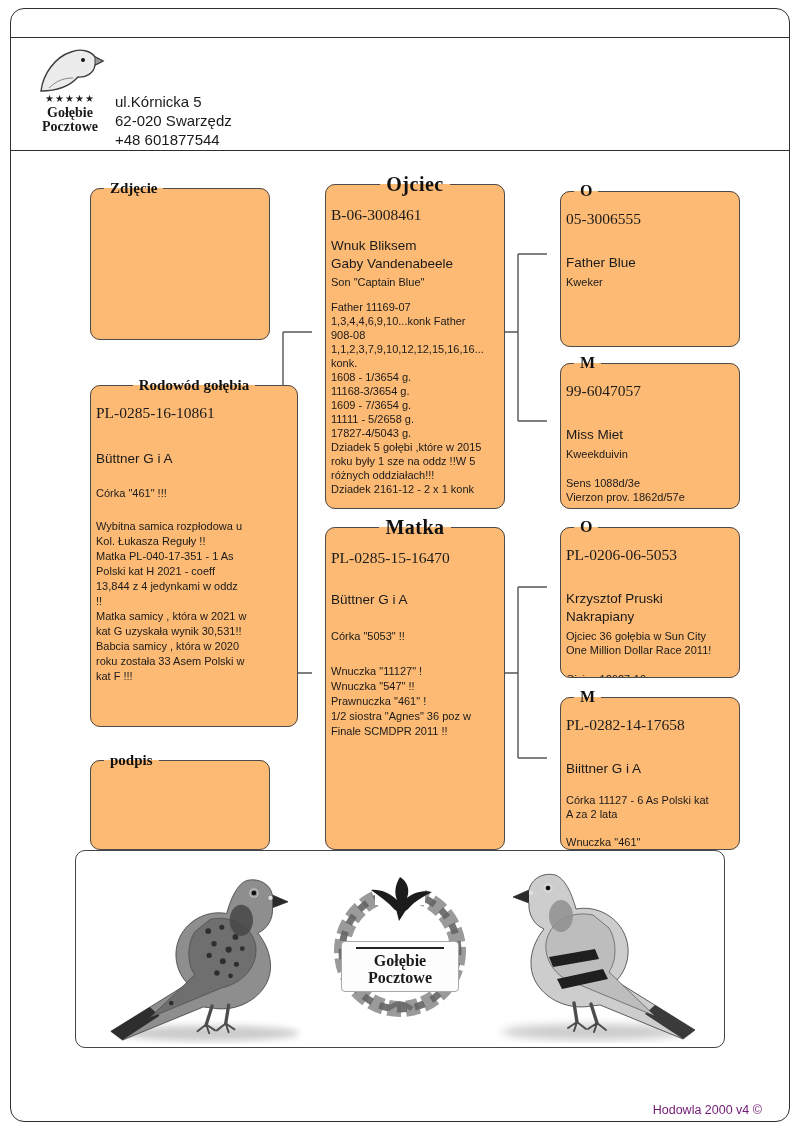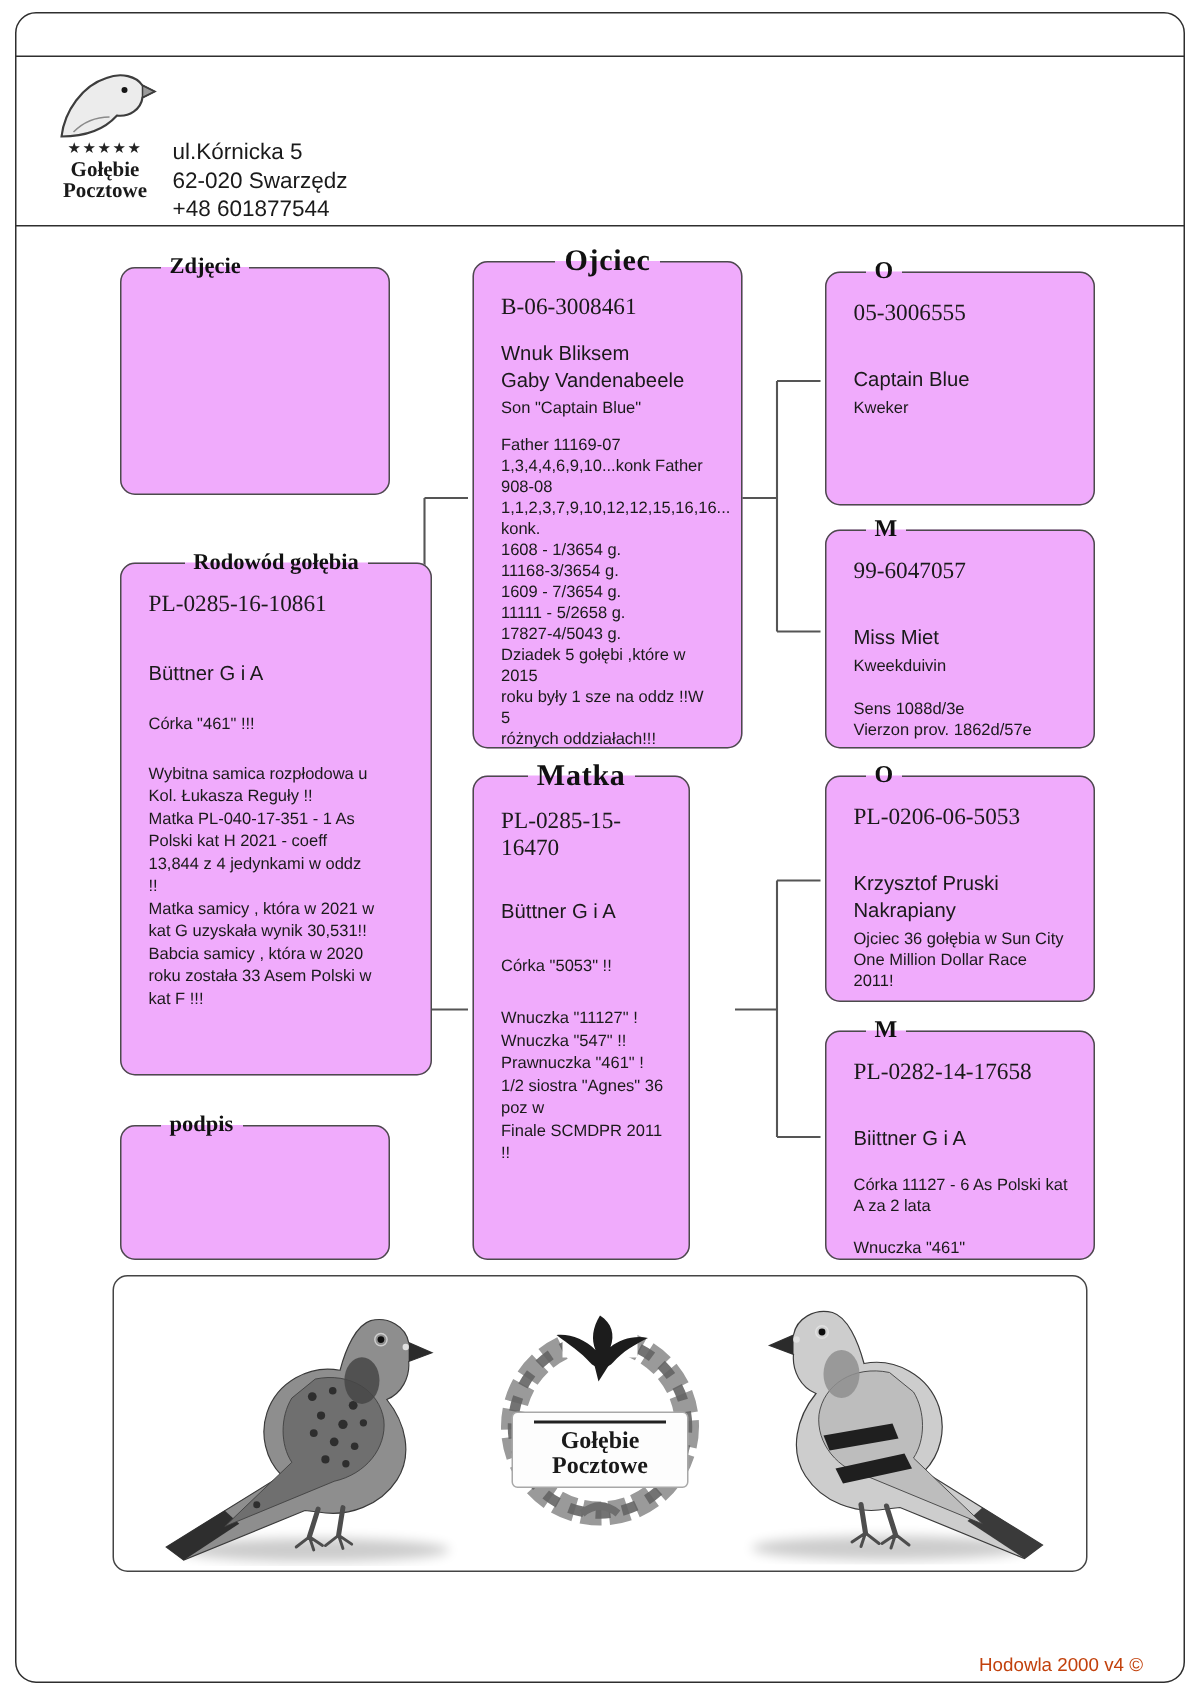--- a/index.html
+++ b/index.html
@@ -18,36 +18,36 @@
   .logo-stars { font-family:"DejaVu Sans", sans-serif; font-size:10px; letter-spacing:1px; color:#222; line-height:10px; margin-top:-2px; }
   .logo-name { font-family:"Liberation Serif", serif; font-weight:bold; font-size:14px; line-height:14px; white-space:pre-line; margin-top:2px; }
   .title { position:absolute; left:113px; top:48px; font-size:27px; font-weight:bold; }
   .title span { border-bottom:2.5px solid #000; padding-bottom:2px; }
   .address { position:absolute; left:115px; top:92px; font-size:15px; line-height:19px; white-space:pre-line; }
 
   
   .connectors { position:absolute; left:0; top:0; z-index:0; }
 
   
-  fieldset { position:absolute; margin:5px; padding:8px 16px; background:#f0abfc;
+  fieldset { position:absolute; margin:15px; padding:8px 3px; background:#fdba74;
              border:1.4px solid #4b4b4b; border-radius:10px; overflow:hidden;
              min-inline-size:0; z-index:2; }
   legend { font-family:"Liberation Serif", serif; font-weight:bold; color:#111;
            padding:0 6px; white-space:nowrap; }
   .legend-left  { margin-left:10px; }
   .legend-center{ margin:0 auto; text-align:center; }
   .legend-sm { font-size:15px; }
   .legend-lg { font-size:20px; letter-spacing:0.5px; }
   .legend-gp { font-size:16px; }
 
   .box-photo     { left:75px;  top:165px; width:180px; height:160px; }
   .box-pedigree  { left:75px;  top:362px; width:208px; height:350px; }
   .box-signature { left:75px;  top:737px; width:180px; height:98px;  }
   .box-father    { left:310px; top:158px; width:180px; height:336px; }
-  .box-mother    { left:310px; top:501px; width:145px; height:334px; }
+  .box-mother    { left:310px; top:501px; width:180px; height:334px; }
   .box-gp1 { left:545px; top:167px; width:180px; height:165px; }
   .box-gp2 { left:545px; top:339px; width:180px; height:155px; }
   .box-gp3 { left:545px; top:503px; width:180px; height:160px; }
   .box-gp4 { left:545px; top:673px; width:180px; height:162px; }
 
   .ring  { font-size:15.5px; margin:2px 0 0 2px;font-family:Liberation Serif, serif; }
   .name  { font-size:13.5px; line-height:18px; margin-left:2px; white-space:pre-line; }
   .small { font-size:11px; line-height:14px; margin-left:2px; white-space:pre-line; }
 
   .box-father .name  { margin-top:13px; }
@@ -75,21 +75,21 @@
 
   .wreath { position:absolute; left:50%; top:12px; width:160px; height:172px;
             transform:translateX(-50%); }
   .wreath-label { position:absolute; left:50%; top:78px; transform:translateX(-50%);
                   width:118px; background:#fdfdfd; border:1px solid #a8a8a8; border-radius:4px;
                   text-align:center; padding:3px 2px 5px; }
   .wreath-rule { width:88px; border-top:2px solid #222; margin:2px auto 3px; }
   .wreath-text { font-family:"Liberation Serif", serif; font-weight:bold;
                  font-size:16px; line-height:17px; white-space:pre-line; }
 
-  .footer { position:absolute; top:1103px; right:38px; font-size:12.5px; color:#c2410c; }
+  .footer { position:absolute; top:1103px; right:38px; font-size:12.5px; color:#701a75; }
 </style>
 </head>
 <body>
 
 <div class="page">
 
   <div class="outer-border"></div>
   <div class="hline h1"></div>
   <div class="hline h2"></div>
 
@@ -170,21 +170,21 @@
     <div class="small stats">Wnuczka "11127" !
 Wnuczka "547" !!
 Prawnuczka "461" !
 1/2 siostra "Agnes"   36 poz w
 Finale SCMDPR 2011 !!</div>
   </fieldset>
 
   <fieldset class="box-gp1 gp">
     <legend class="legend-left legend-gp">O</legend>
     <div class="ring">05-3006555</div>
-    <div class="name">Captain Blue</div>
+    <div class="name">Father Blue</div>
     <div class="small sub">Kweker</div>
     <div class="small extra"></div>
   </fieldset>
 
   <fieldset class="box-gp2 gp">
     <legend class="legend-left legend-gp">M</legend>
     <div class="ring">99-6047057</div>
     <div class="name">Miss Miet</div>
     <div class="small sub">Kweekduivin</div>
     <div class="small extra">Sens 1088d/3e

